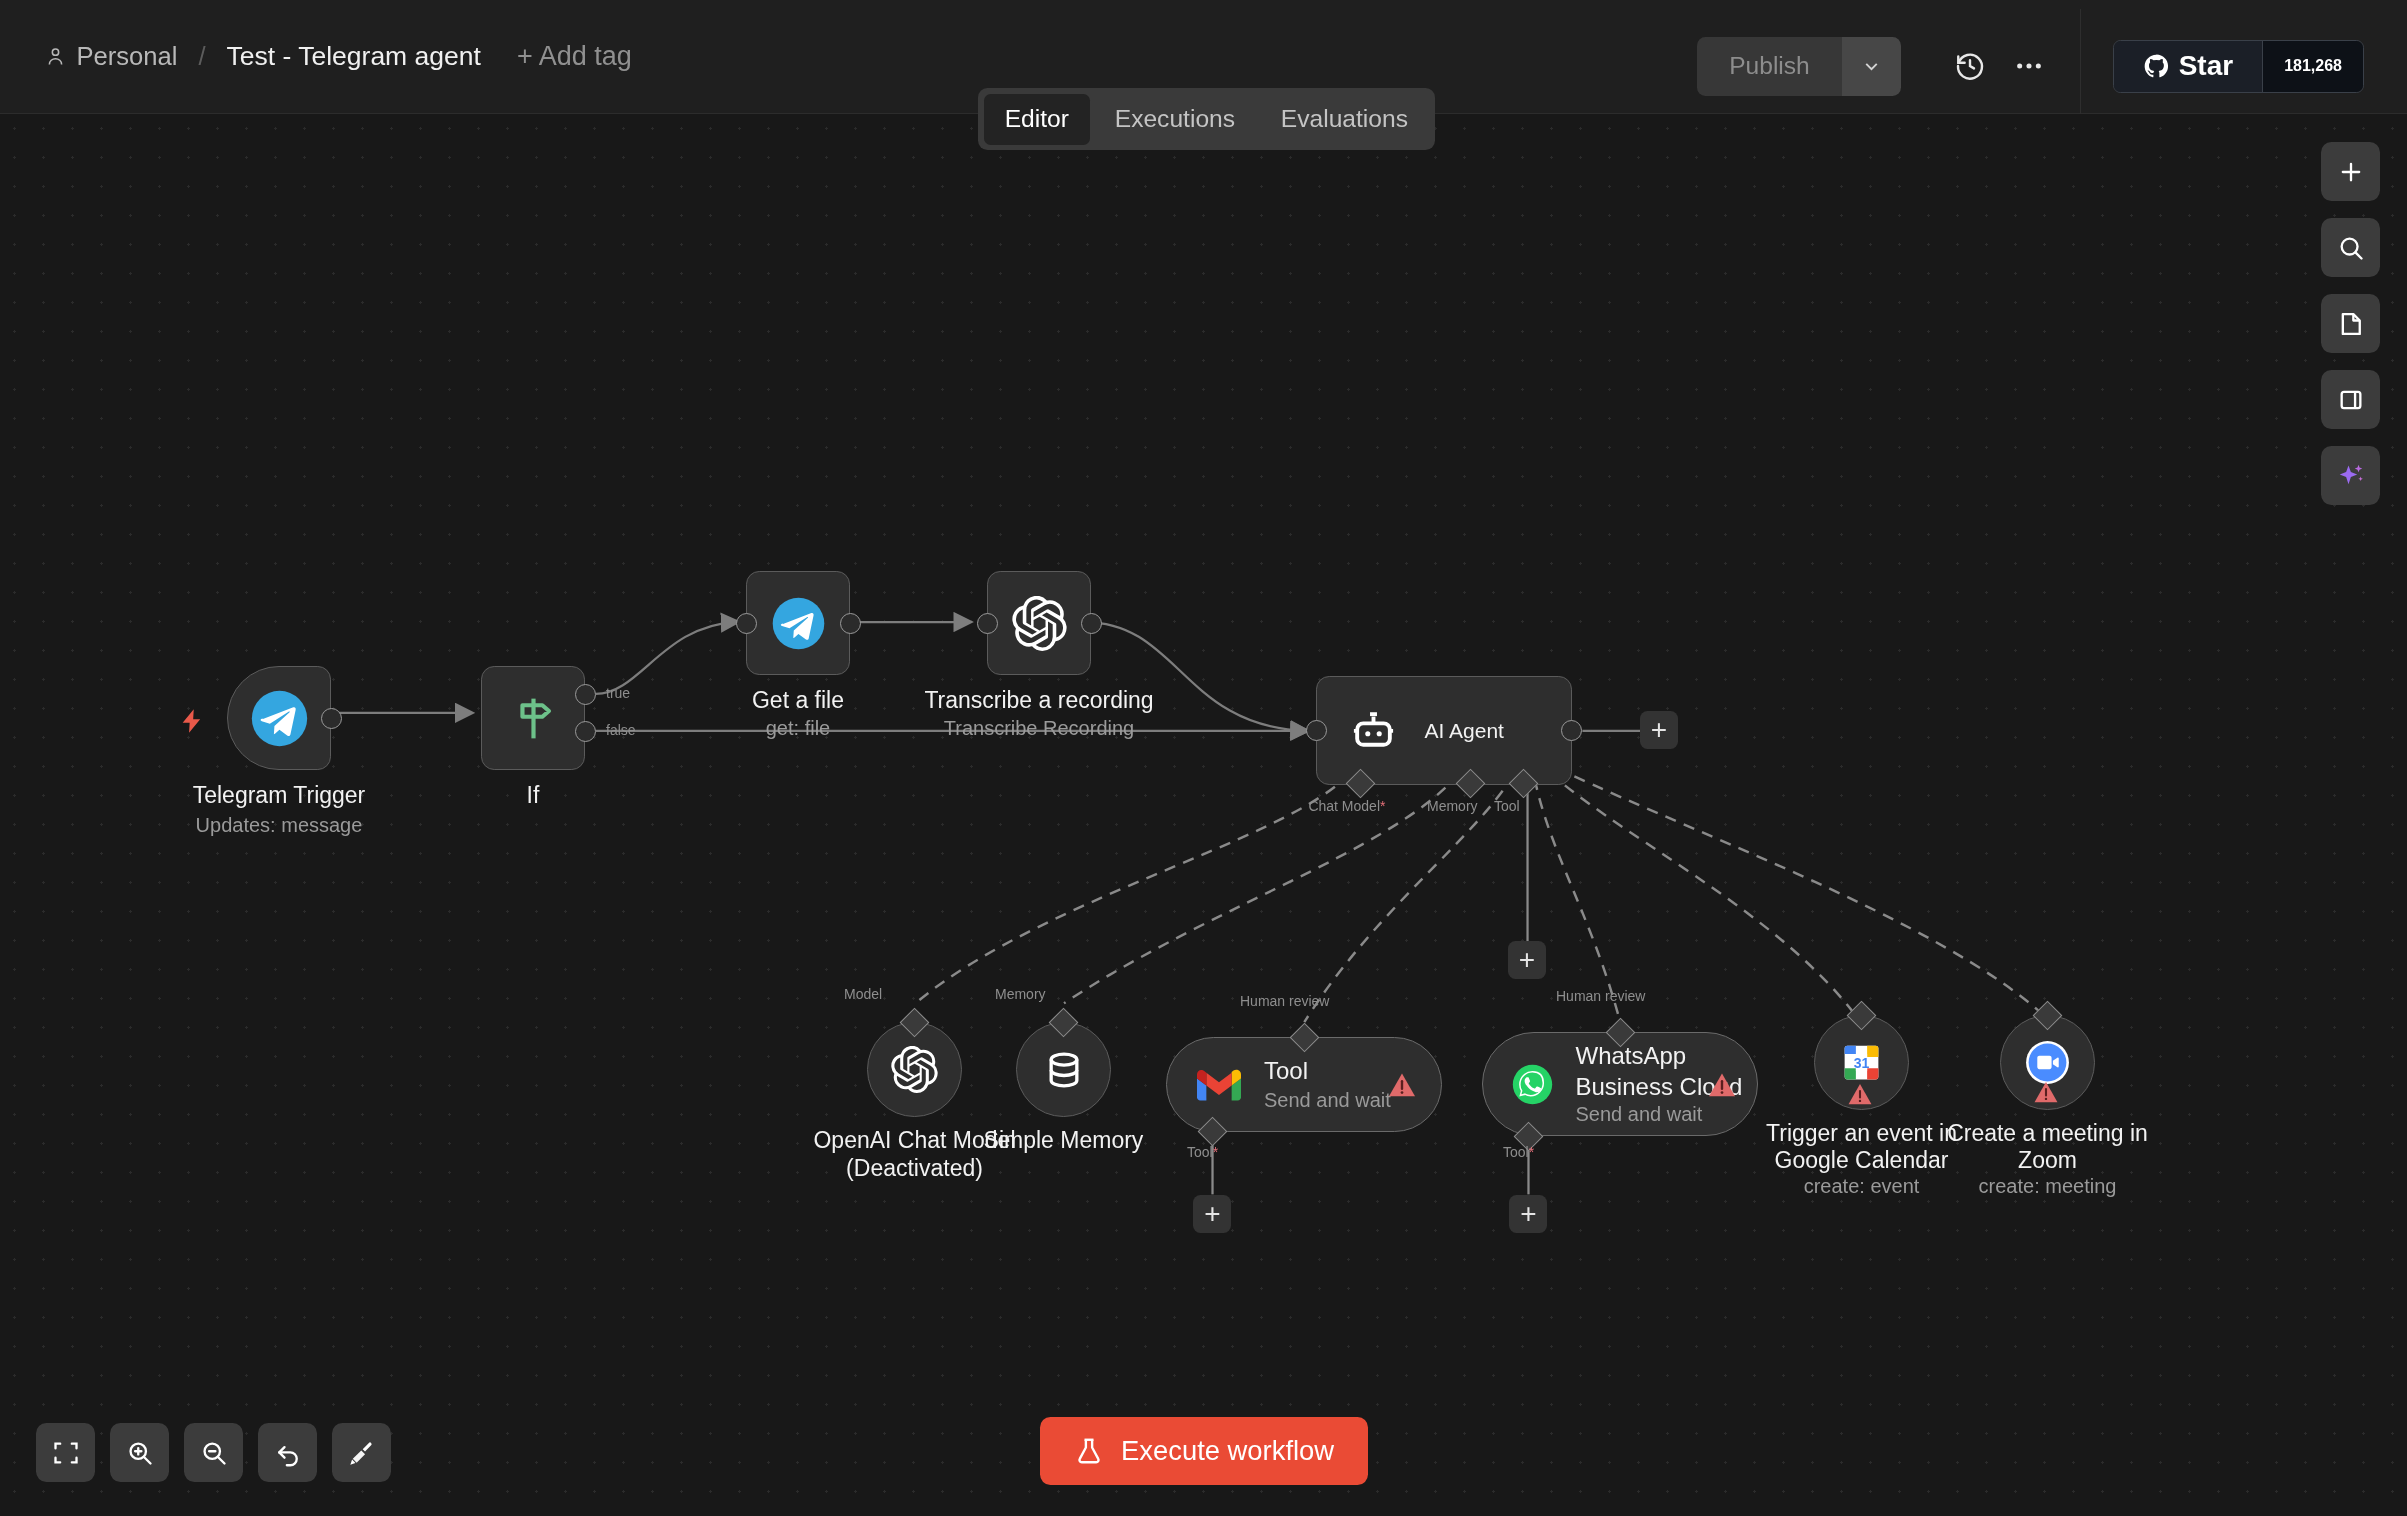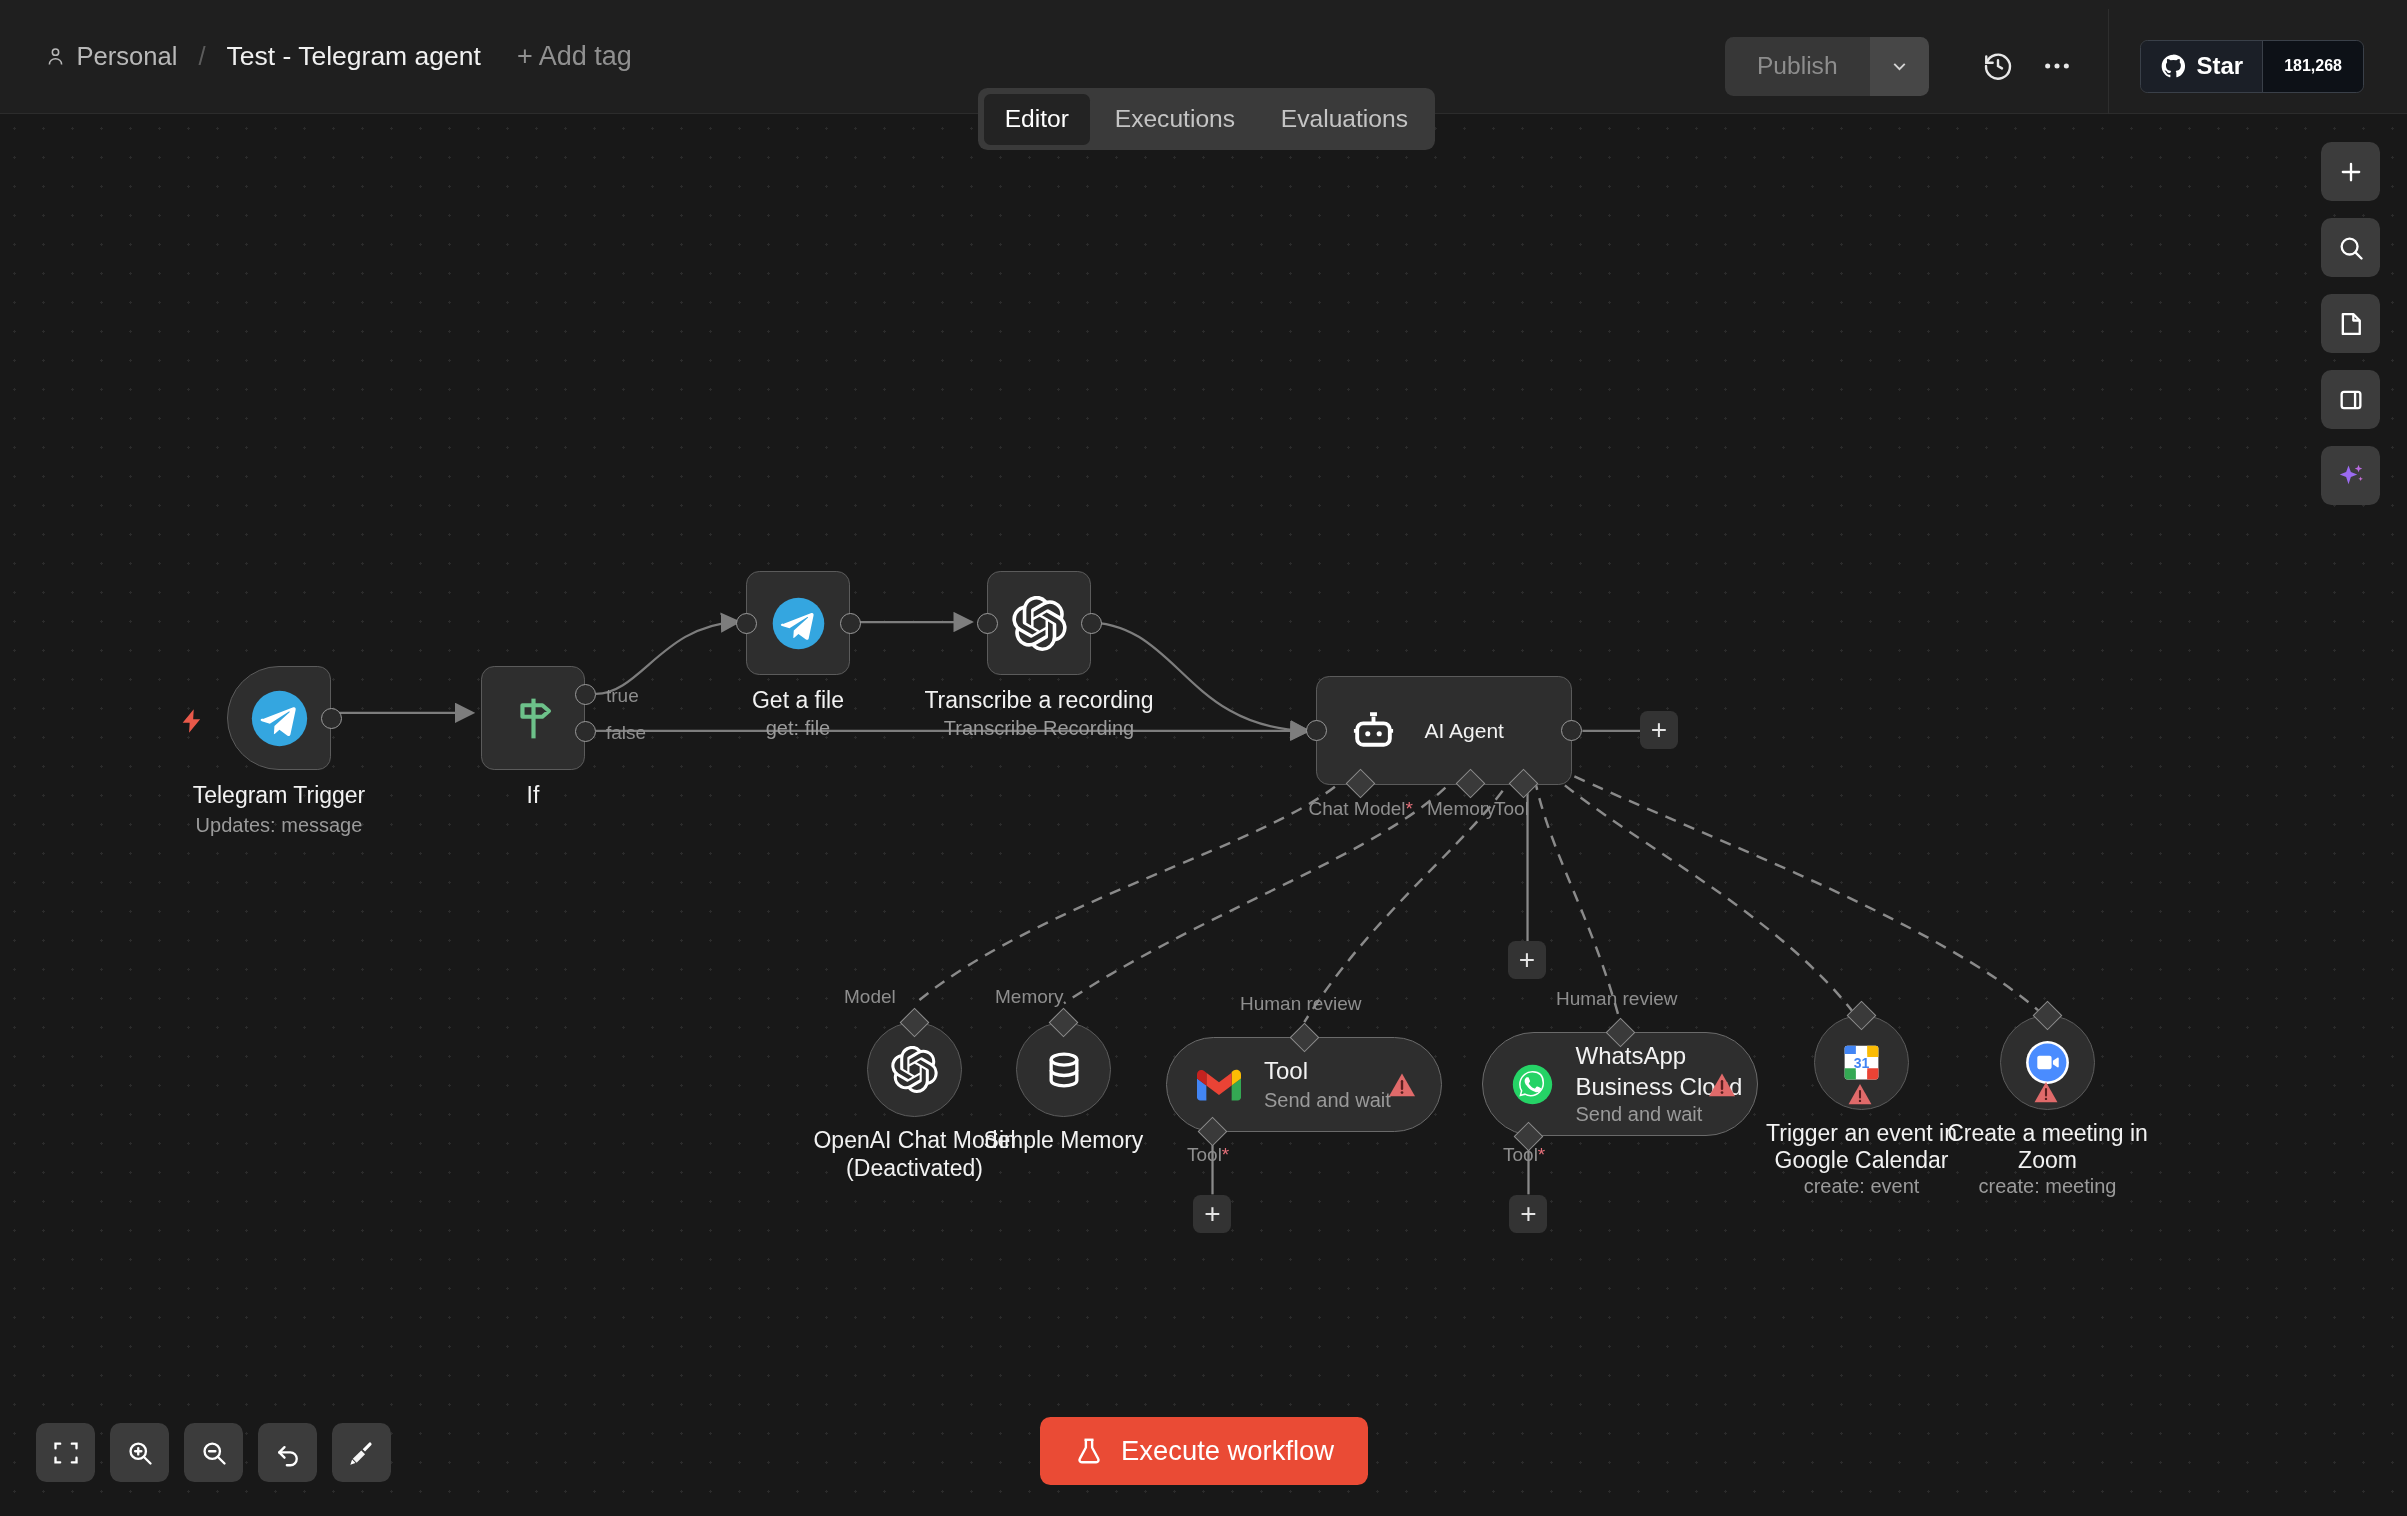--- a/index.html
+++ b/index.html
@@ -52,21 +52,21 @@
     width: 59px; height: 59px; display:flex; align-items:center; justify-content:center;
     cursor: pointer; color: #e8e8e8;
   }
   .hdr-div { width: 0.9px; height: 114px; background: #2e2e2e; margin: 0 32px 0 21px; }
   .gh-star {
     display: flex; height: 53px; border: 0.9px solid #3a4049; border-radius: 7.6px;
     overflow: hidden; margin-right: 44px;
   }
   .gh-left {
     background: #1b1f27; display: flex; align-items: center; gap: 9.5px;
-    padding: 0 19px; color: #ffffff; font-size: 24px; font-weight: bold;
+    padding: 0 29px; color: #ffffff; font-size: 28px; font-weight: bold;
   }
   .gh-right {
     background: #0d1117; display: flex; align-items: center;
     padding: 0 21px; color: #ffffff; font-size: 16px; font-weight: bold;
     border-left: 0.9px solid #3a4049;
   }
 
   
   .tabs {
     position: absolute; top: 88px; left: 978px;
@@ -113,21 +113,21 @@
   .diamond {
     position: absolute; width: 21px; height: 21px; background: #3a3a3a;
     border: 0.9px solid #8d8d8d; transform: rotate(45deg);
   }
   .plus-btn {
     position: absolute; width: 38px; height: 38px; background: #333333;
     border-radius: 7.6px; display: flex; align-items: center; justify-content: center;
     color: #e5e5e5; font-size: 28px; line-height: 1; cursor: pointer;
   }
   .conn-label {
-    position: absolute; color: #8e8e8e; font-size: 19px; white-space: nowrap;
+    position: absolute; color: #8e8e8e; font-size: 14px; white-space: nowrap;
   }
   .req { color: #e5707a; }
 
   .circ-node {
     border-radius: 50%; background: #2e2e2e; border: 0.9px solid #5b5b5b;
     display: flex; align-items: center; justify-content: center; position: relative;
   }
   .pill-node {
     background: #2e2e2e; border: 0.9px solid #6a6a6a; border-radius: 945px;
     display: flex; align-items: center; position: relative;

